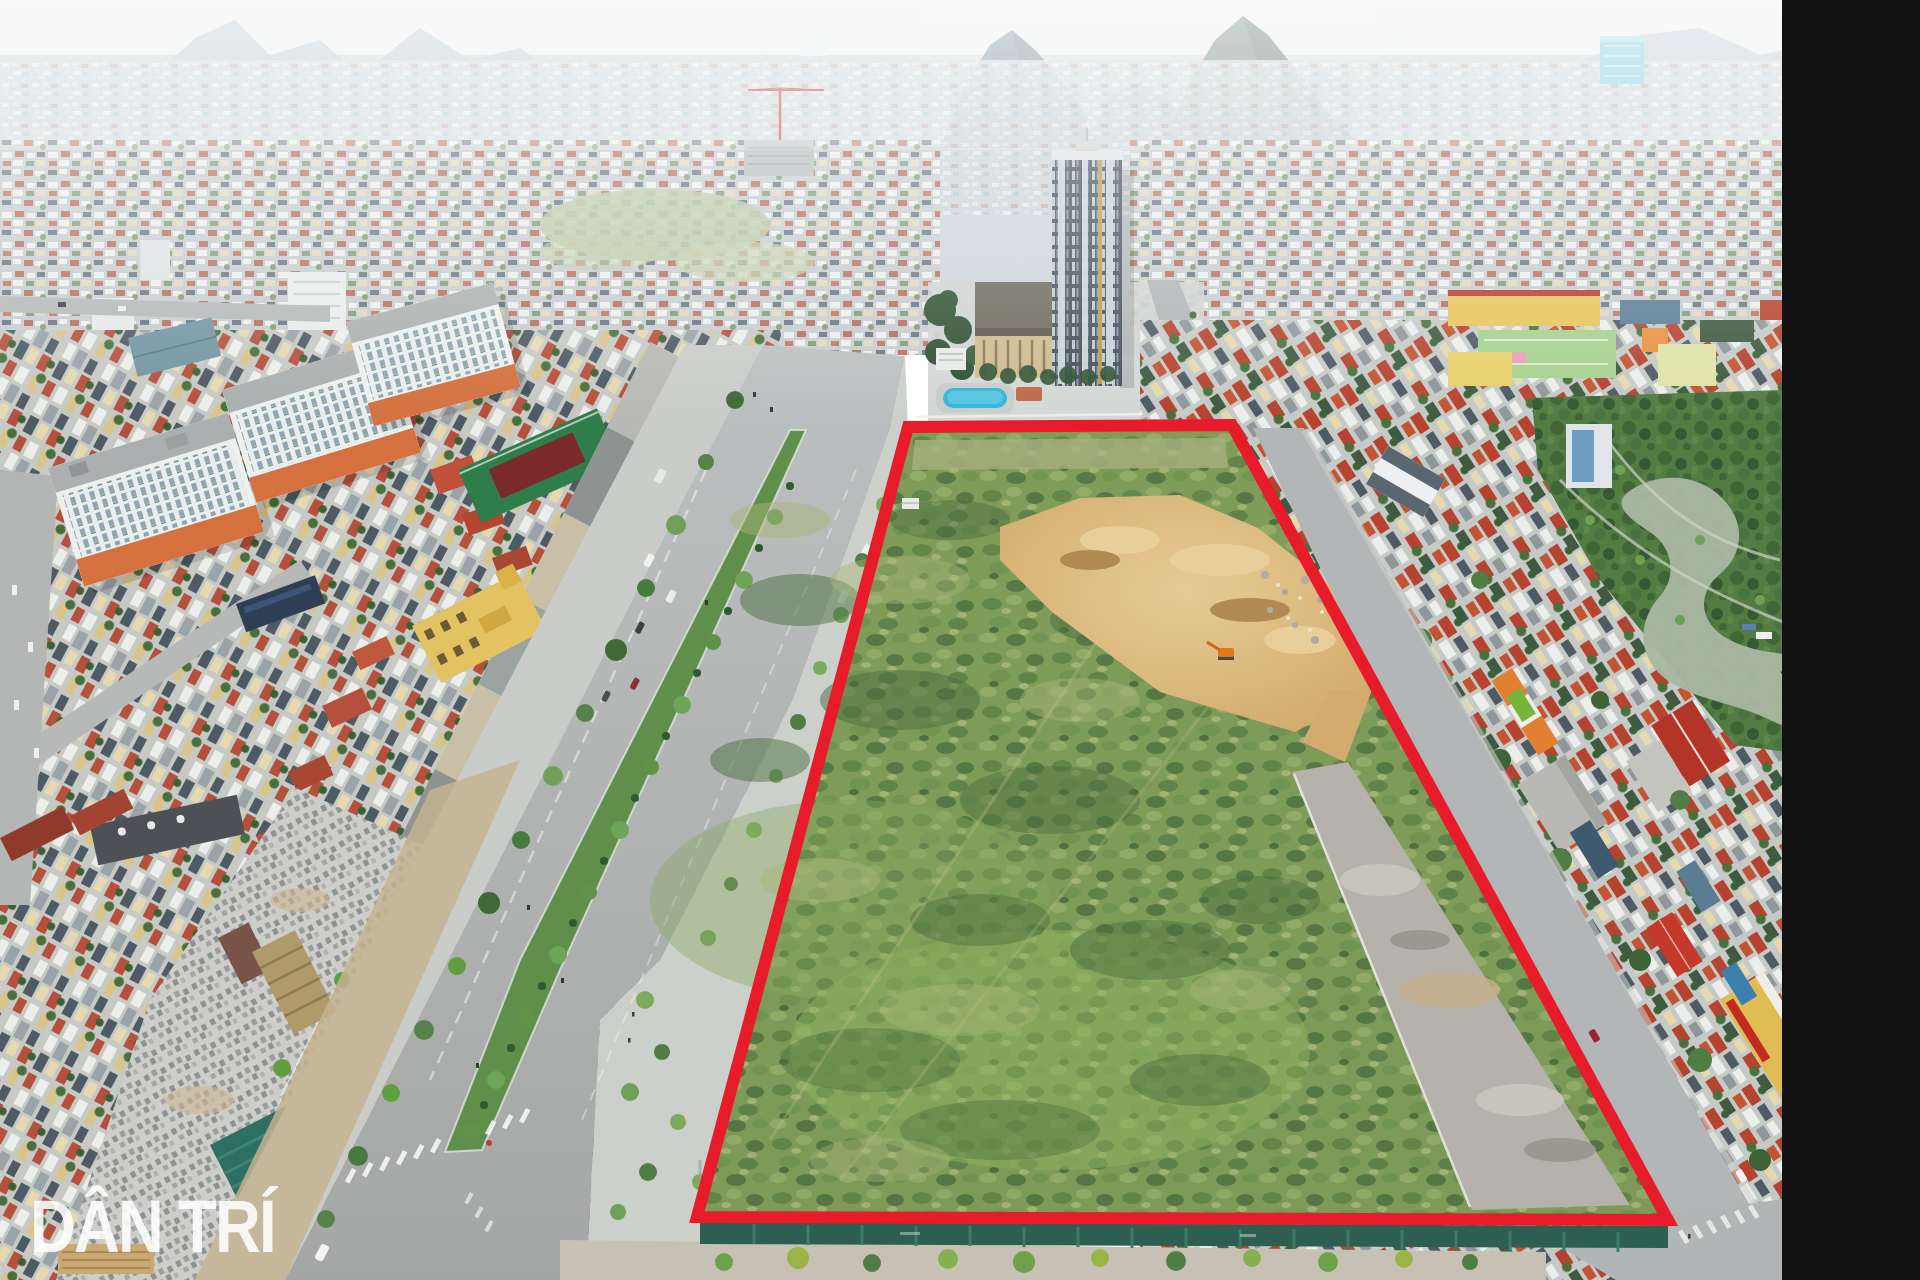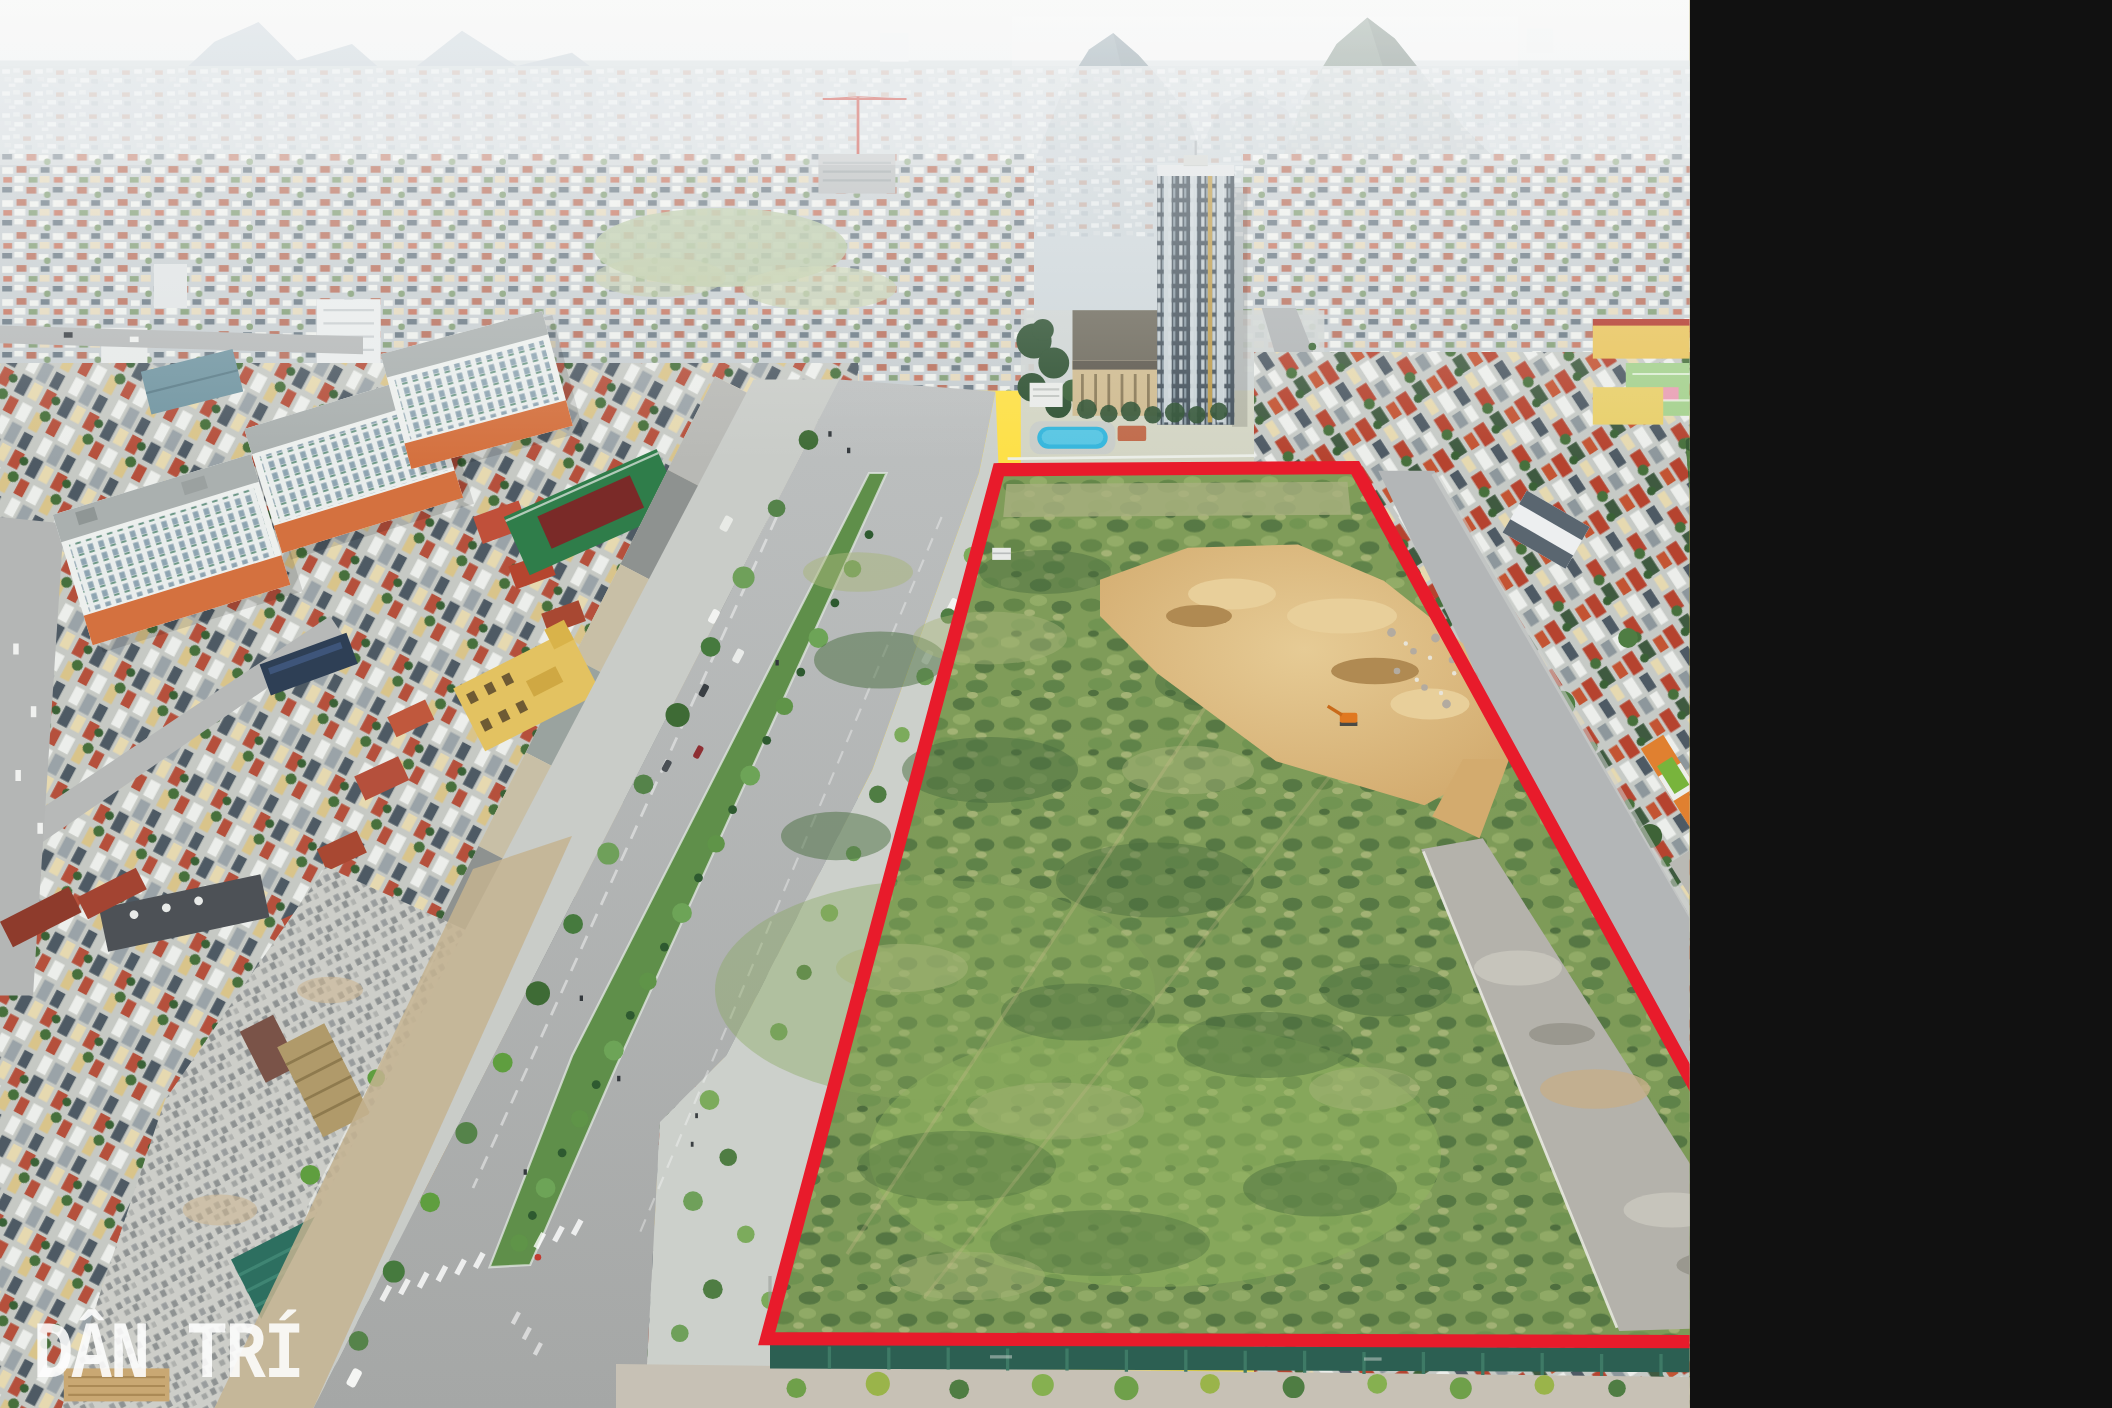--- a/index.html
+++ b/index.html
@@ -1,17 +1,17 @@
 <!DOCTYPE html>
 <html><head>
 <meta charset="utf-8">
 <style>
   html,body{margin:0;padding:0;background:#111;}
-  .stage{position:relative;width:1536px;height:1280px;overflow:hidden;background:#fde047;
-         font-family:Liberation Mono, monospace;}
+  .stage{position:relative;width:1782px;height:1280px;overflow:hidden;background:#ffffff;
+         font-family:Liberation Sans, sans-serif;}
   .stage svg{position:absolute;left:0;top:0;display:block;}
   .wm{font-weight:900;letter-spacing:-2px;}
 </style>
 </head>
 <body>
 
 <div class="stage">
 <svg width="1920" height="1280" viewBox="0 0 1920 1280">
 <defs>
   <linearGradient id="gSky" x1="0" y1="0" x2="0" y2="1">

